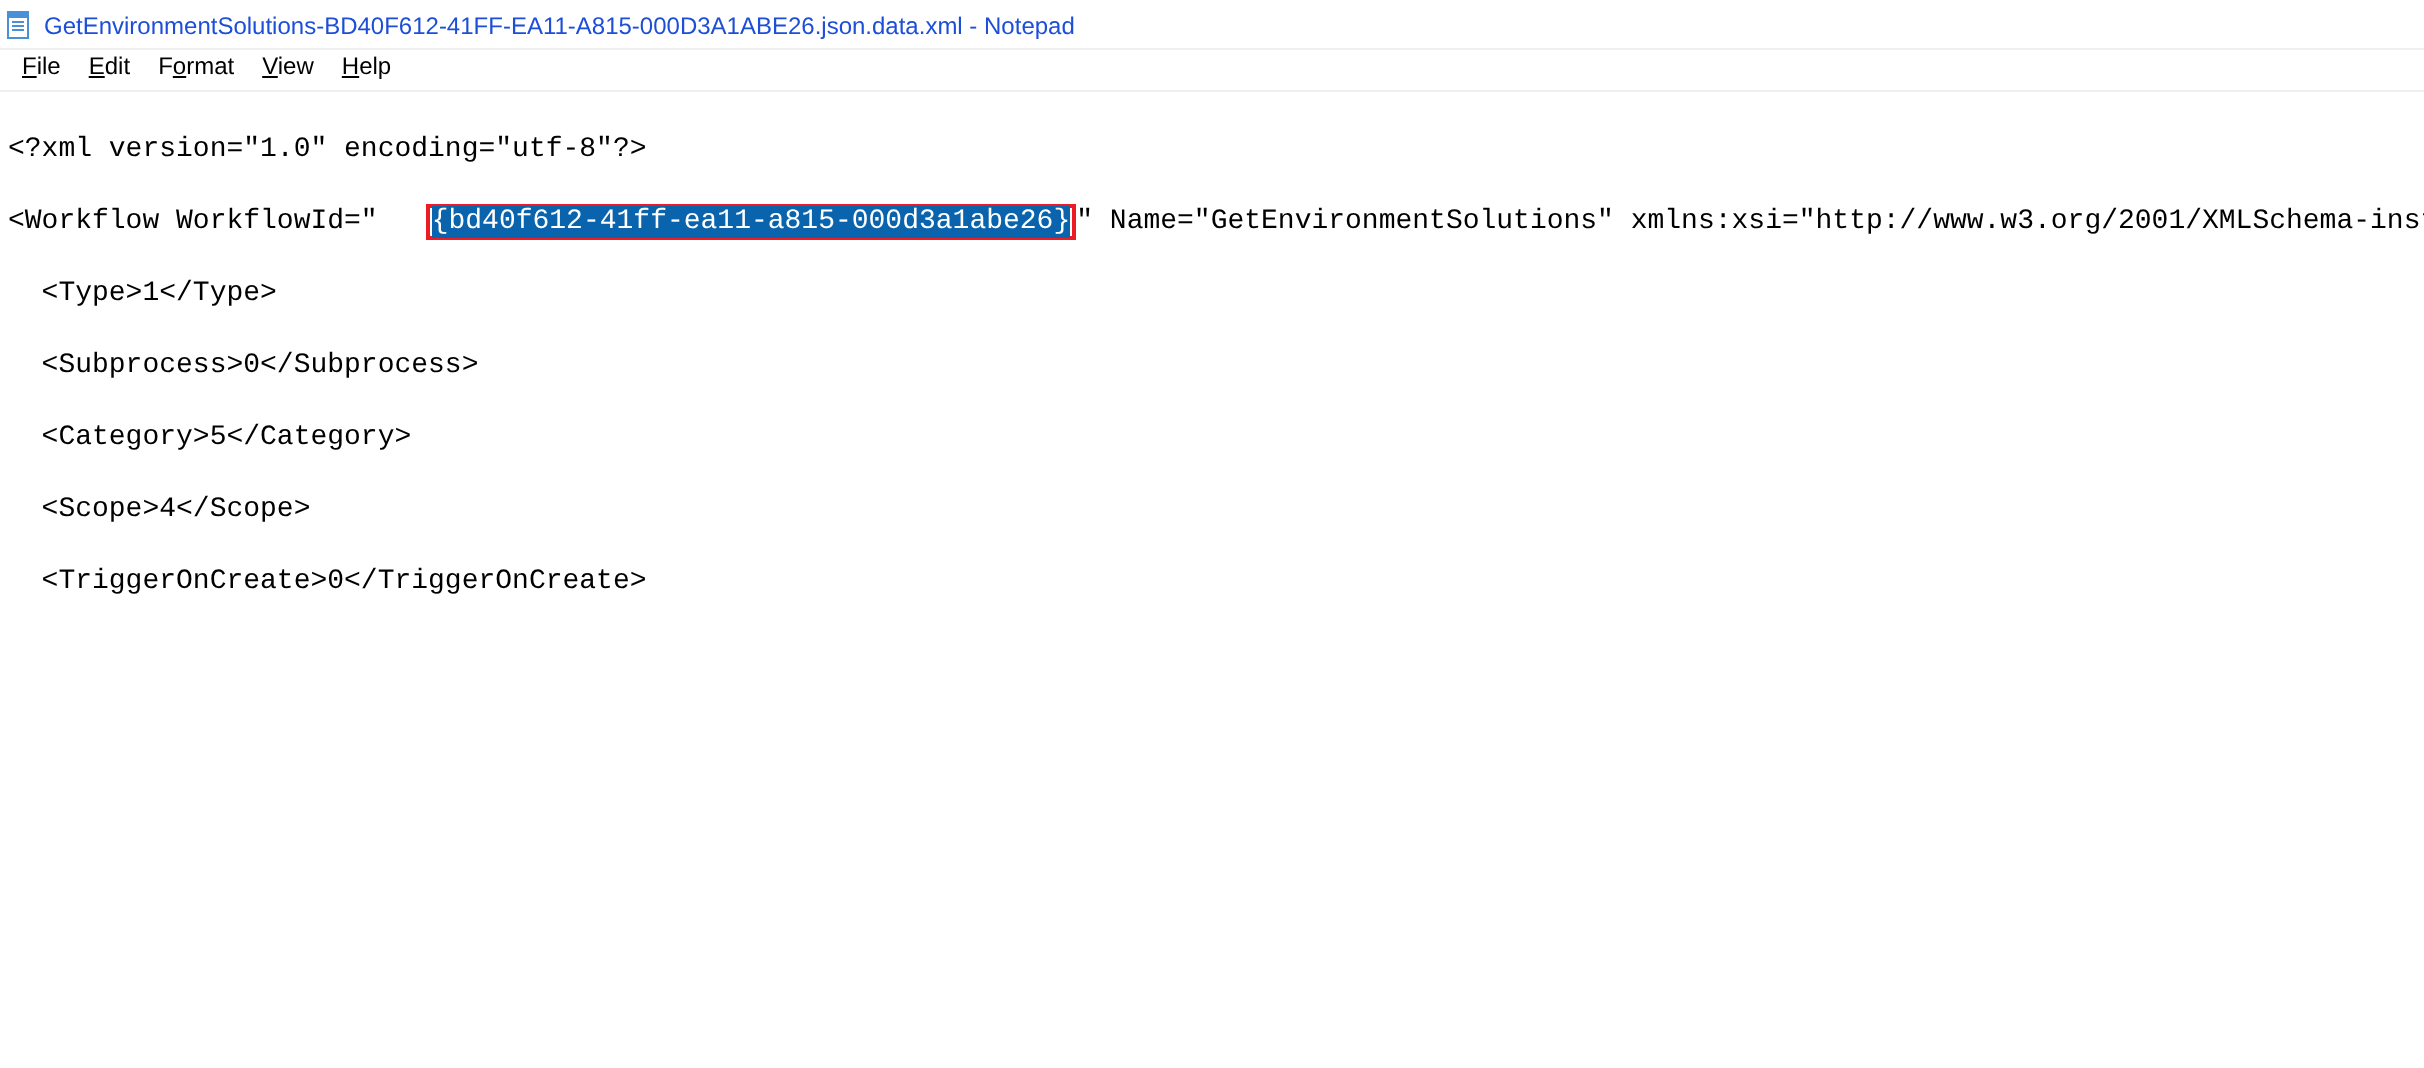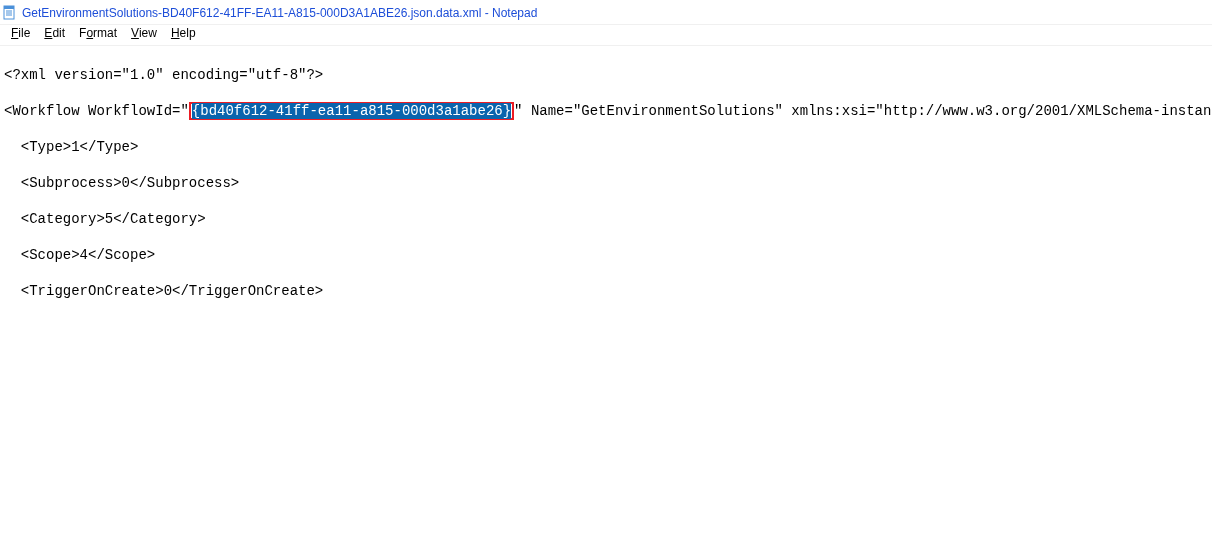--- a/index.html
+++ b/index.html
@@ -55,20 +55,21 @@
     padding: 2px 4px 10px 4px;
     overflow: auto;
     color: #000;
   }
   .editor .row { display: block; }
   .sel-wrap {
     border: 2px solid #ec1c24;
     padding: 0 1px;
     display: inline-block;
     line-height: 14px;
+    margin-left: 24px;
   }
   .sel-text {
     background: #0a64ad;
     color: #ffffff;
   }
 </style>
 </head>
 <body>
 
 <div class="titlebar">

